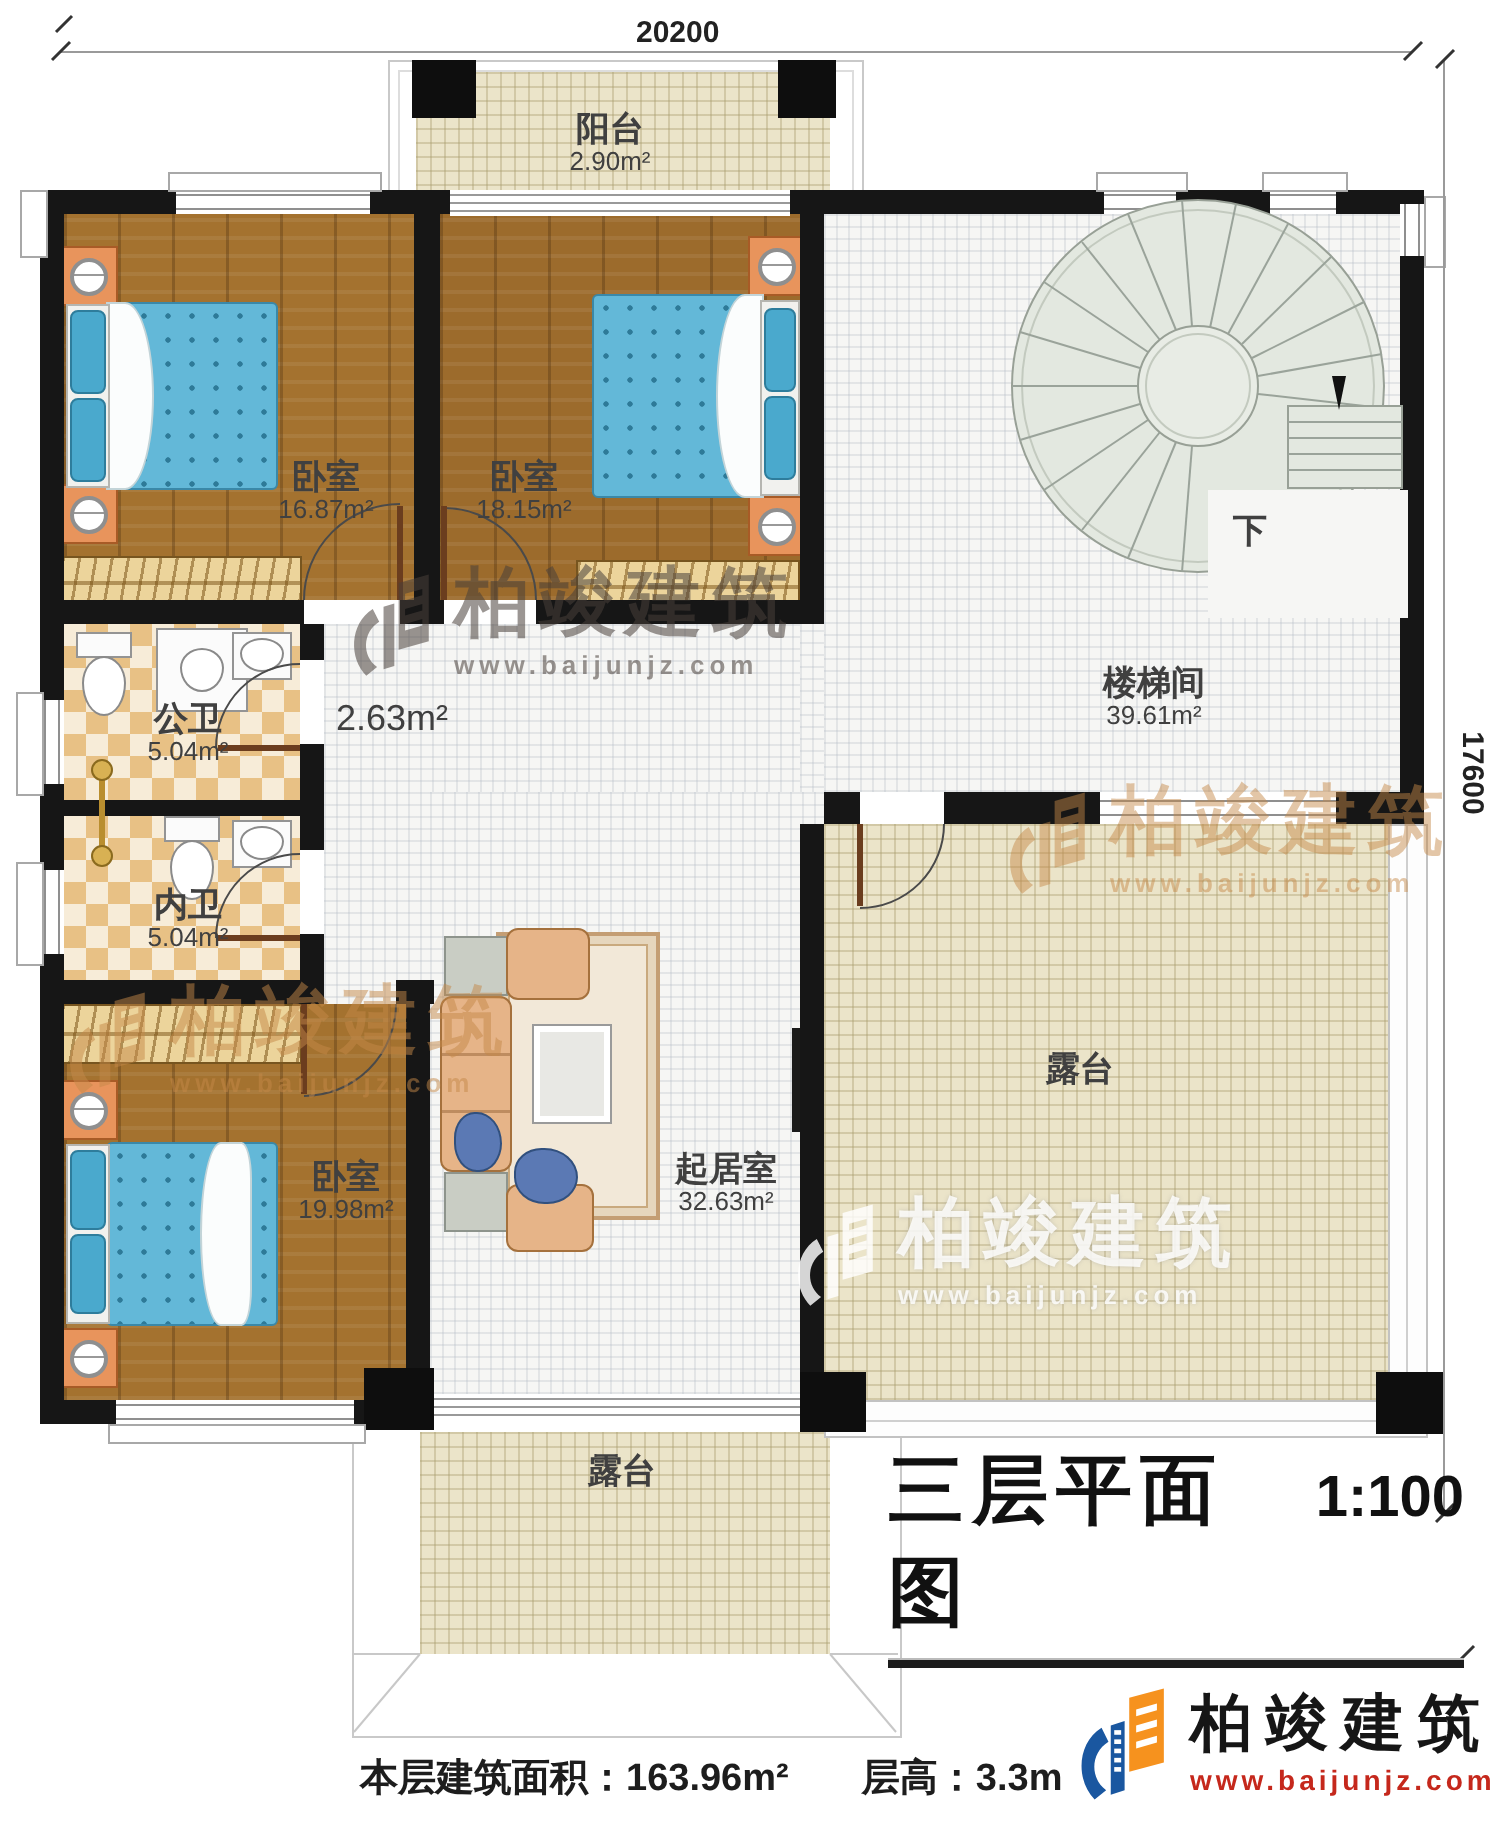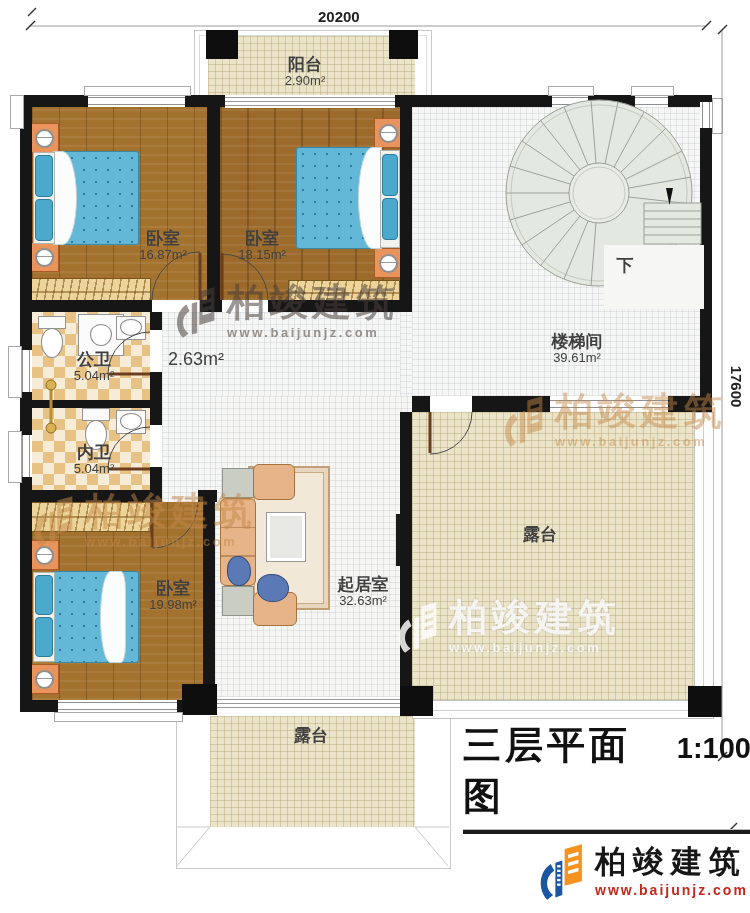--- a/index.html
+++ b/index.html
@@ -56,21 +56,21 @@
   .rm{position:absolute;transform:translateX(-50%);text-align:center;color:#404040;line-height:1.12;white-space:nowrap;}
   .rm-n{display:block;font-size:17px;font-weight:bold;}
   .rm-a{display:block;font-size:13px;font-weight:normal;}
   .dim{position:absolute;font-size:15px;font-weight:bold;color:#222;}
   
   .wm{position:absolute;display:flex;align-items:center;gap:7px;pointer-events:none;}
   .wm svg{width:50px;height:56px;flex:none;}
   .wm-t1{font-size:38px;font-weight:bold;letter-spacing:5px;line-height:1;}
   .wm-t2{font-size:13px;font-weight:bold;letter-spacing:2.5px;margin-top:4px;}
   
-  .title-wrap{position:absolute;left:463px;top:720px;width:288px;}
+  .title-wrap{position:absolute;left:444px;top:720px;width:288px;}
   .title-row{display:flex;align-items:baseline;gap:14px;border-bottom:4px solid #1c1c1c;
     box-shadow:0 -1px 0 0 #bbb inset;padding-bottom:8px;}
   .title-main{font-size:38px;font-weight:bold;letter-spacing:4px;color:#111;}
   .title-scale{font-size:29px;font-weight:600;color:#111;}
   .foot{position:absolute;left:180px;top:876px;font-size:19px;font-weight:bold;color:#1d1d1d;white-space:nowrap;}
   .logo{position:absolute;left:533px;top:842px;display:flex;align-items:center;gap:8px;}
   .logo-t1{font-size:31px;font-weight:bold;letter-spacing:7px;color:#161616;line-height:1;}
   .logo-t2{font-size:14px;font-weight:bold;letter-spacing:2px;color:#c5281c;margin-top:5px;}
 </style>
 </head>
@@ -401,20 +401,25 @@
       </div>
   </div>
 
   <div class="title-wrap">
     <div class="title-row">
       <span class="title-main">三层平面图</span>
       <span class="title-scale">1:100</span>
     </div>
   </div>
 
+  <div class="foot">
+    <span>本层建筑面积：163.96m²</span>
+    <span style="display:inline-block;width:26px;"></span>
+    <span>层高：3.3m</span>
+  </div>
 
   <div class="logo">
     <svg width="54" height="60" viewBox="0 0 42 52">
       <path d="M10,50 C2,42 2,26 13,19 l3,6 C8,30 8,41 15,46 Z" fill="#1a57a0"></path>
       <path d="M17,18 l6,-2 0,30 -6,2 Z" fill="#1a57a0"></path>
       <g fill="#fff">
           <rect x="18.5" y="20" width="3" height="2"></rect>
           <rect x="18.5" y="24" width="3" height="2"></rect>
           <rect x="18.5" y="28" width="3" height="2"></rect>
           <rect x="18.5" y="32" width="3" height="2"></rect>

